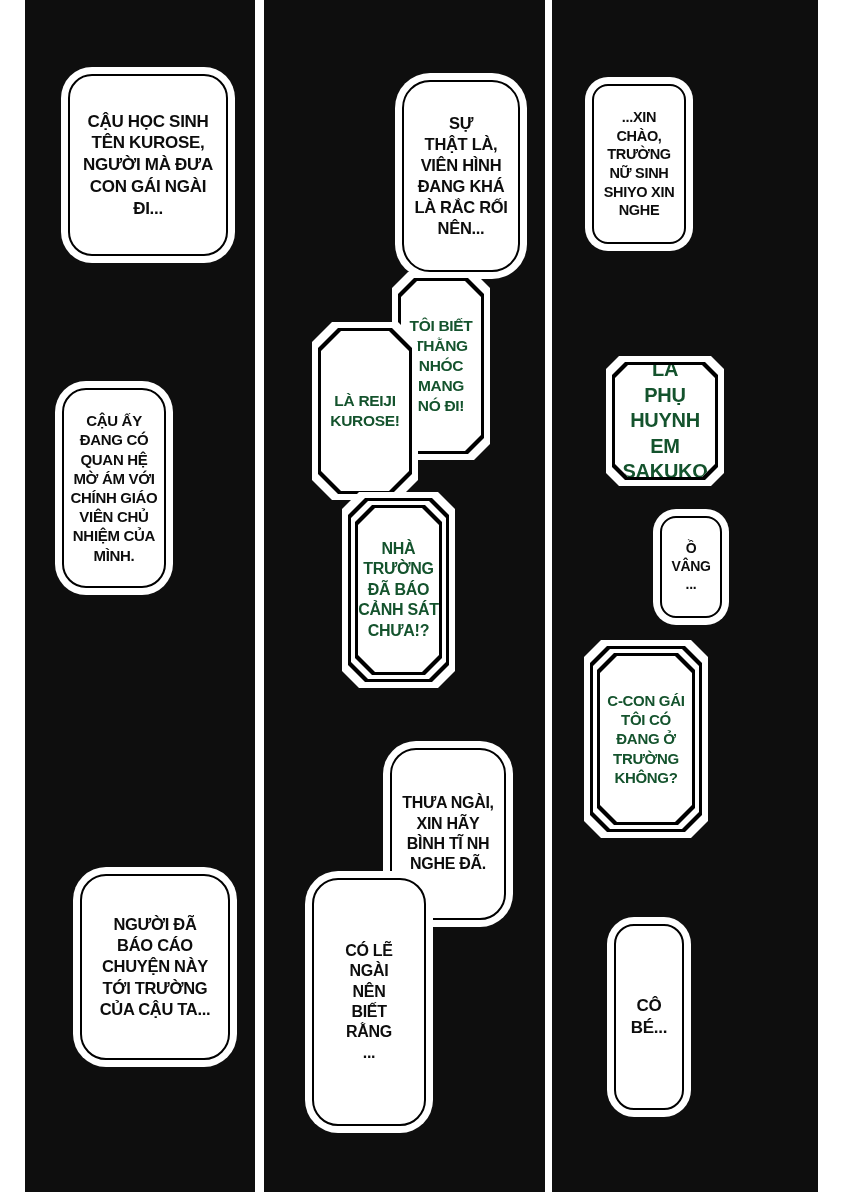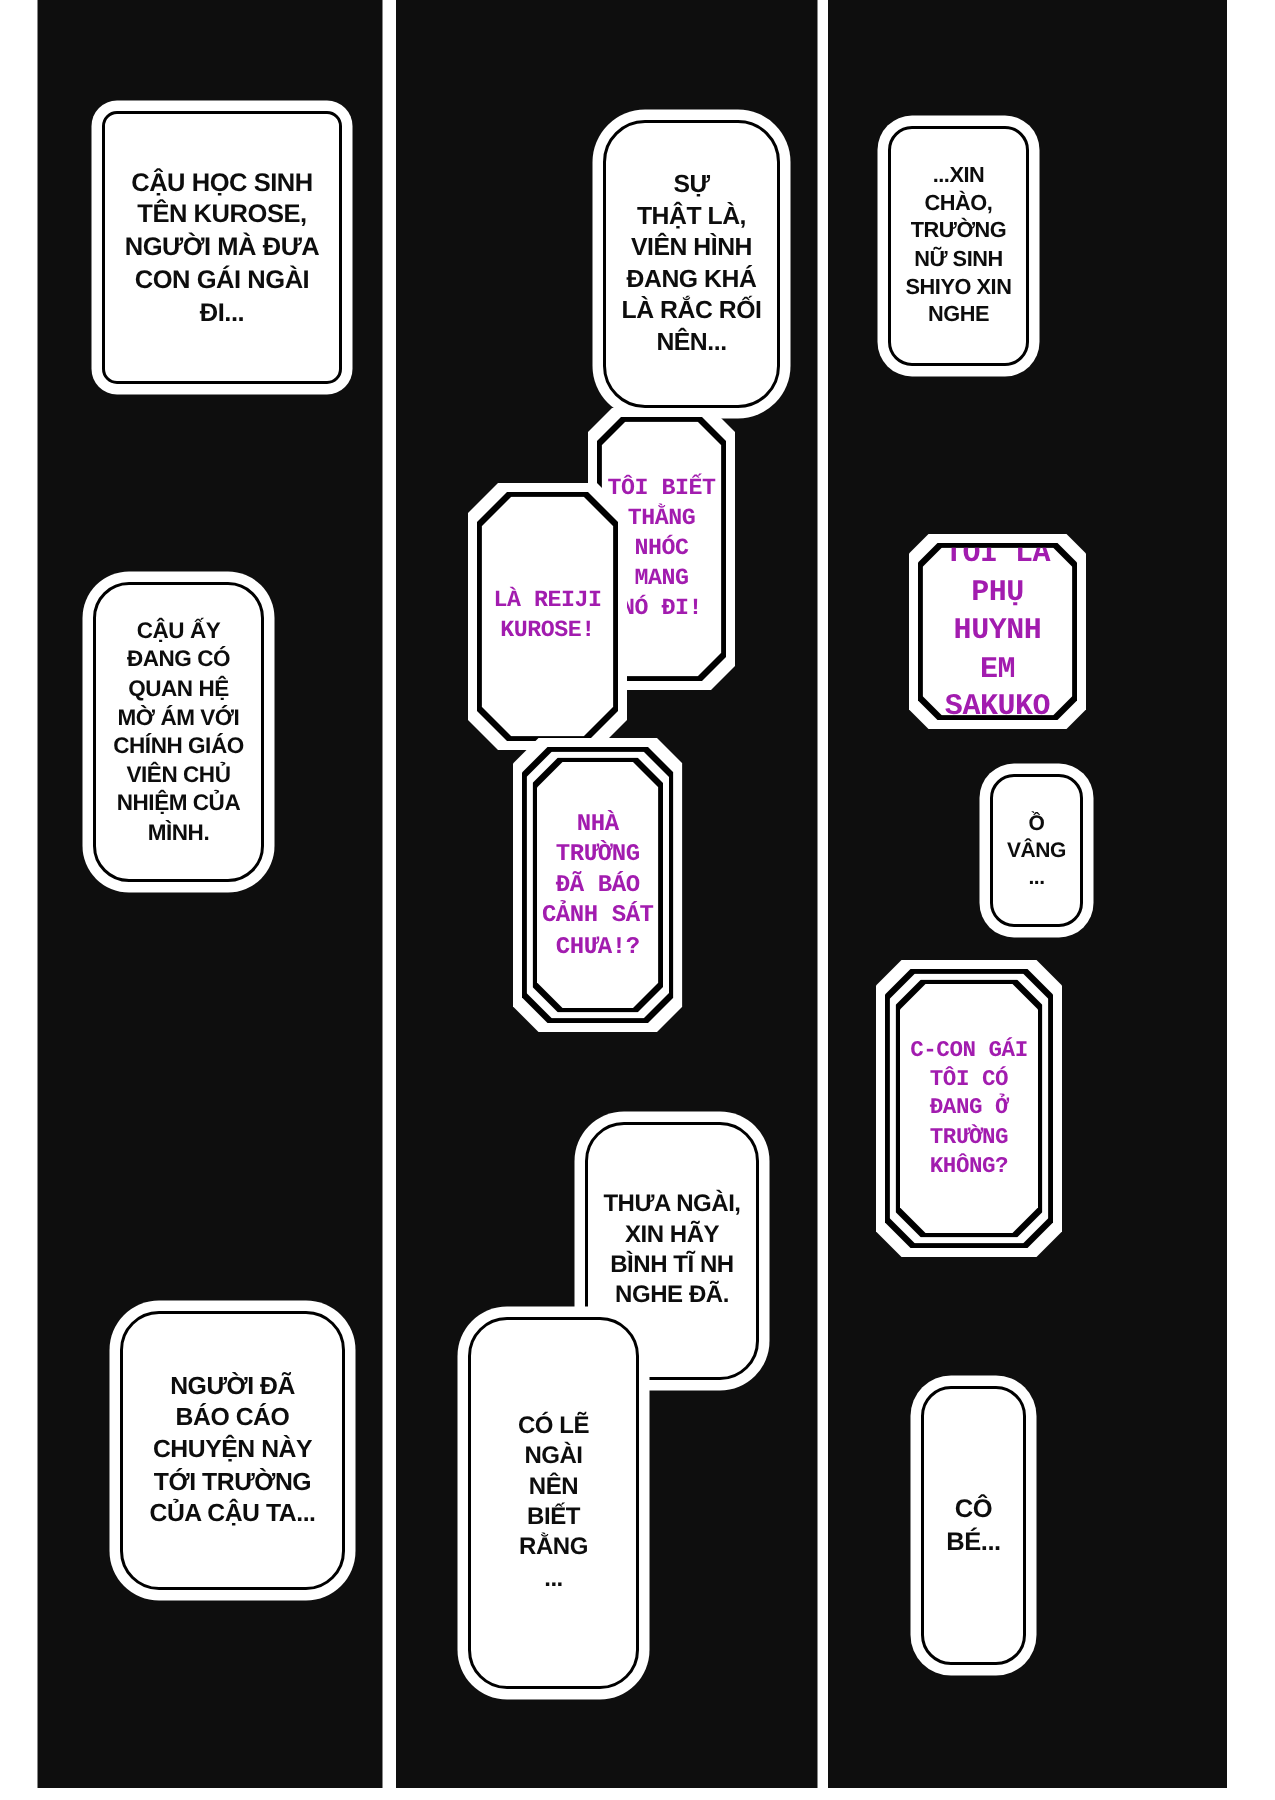--- a/index.html
+++ b/index.html
@@ -25,40 +25,40 @@
     clip-path:polygon(var(--ch) 0,calc(100% - var(--ch)) 0,100% var(--ch),
       100% calc(100% - var(--ch)),calc(100% - var(--ch)) 100%,var(--ch) 100%,
       0 calc(100% - var(--ch)),0 var(--ch));
   }
   .oct-halo{position:absolute;z-index:2;background:#fff;padding:6px;box-sizing:border-box;}
   .oct-line{background:#000;padding:3px;width:100%;height:100%;box-sizing:border-box;}
   .oct-gap{background:#fff;padding:4px;width:100%;height:100%;box-sizing:border-box;}
   .oct-fill{
     background:#fff;width:100%;height:100%;box-sizing:border-box;
     display:flex;align-items:center;justify-content:center;text-align:center;
-    white-space:pre-line;font-weight:700;color:#a21caf;letter-spacing:-0.3px;line-height:1.28;font-family:Liberation Mono, monospace;
+    white-space:pre-line;font-weight:700;color:#14532d;letter-spacing:-0.3px;line-height:1.28;
   }
 </style>
 </head>
 <body>
 
 <div class="page">
 
   <div class="panel panel-left"></div>
   <div class="panel panel-middle"></div>
   <div class="panel panel-right"></div>
 
-  <div class="bubble round" style="left:68px;top:74px;width:160px;height:182px;border-radius:10px;font-size:17px;">CẬU HỌC SINH
+  <div class="bubble round" style="left:68px;top:74px;width:160px;height:182px;border-radius:24px;font-size:17px;">CẬU HỌC SINH
 TÊN KUROSE,
 NGƯỜI MÀ ĐƯA
 CON GÁI NGÀI
 ĐI...</div>
 
 
-  <div class="bubble round" style="left:62px;top:388px;width:114px;height:200px;border-radius:24px;font-size:15px;">CẬU ẤY
+  <div class="bubble round" style="left:62px;top:388px;width:104px;height:200px;border-radius:24px;font-size:15px;">CẬU ẤY
 ĐANG CÓ
 QUAN HỆ
 MỜ ÁM VỚI
 CHÍNH GIÁO
 VIÊN CHỦ
 NHIỆM CỦA
 MÌNH.</div>
 
 
   <div class="bubble round" style="left:80px;top:874px;width:150px;height:186px;border-radius:26px;font-size:16.5px;">NGƯỜI ĐÃ

